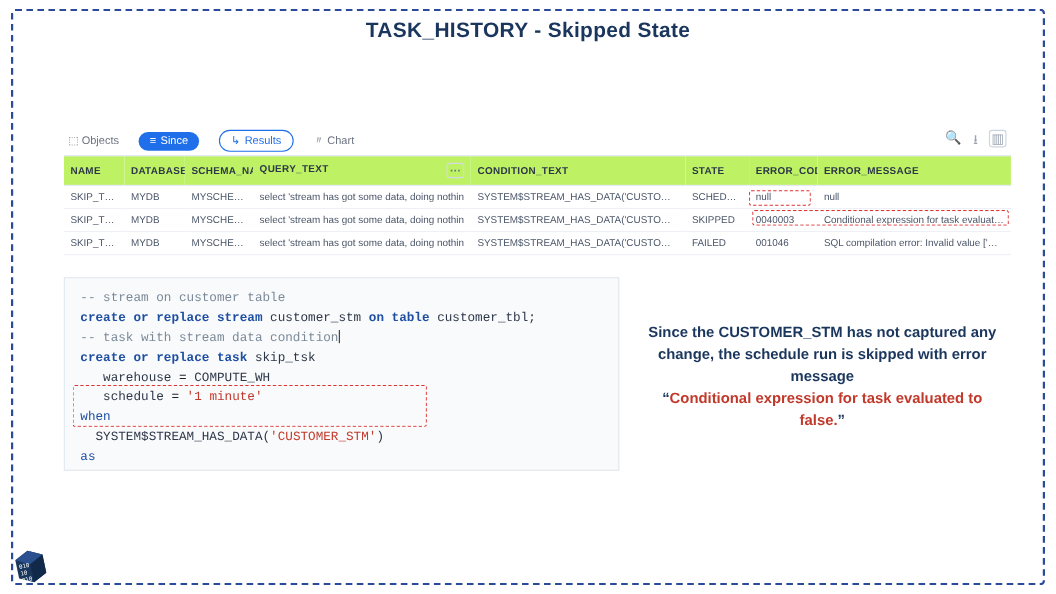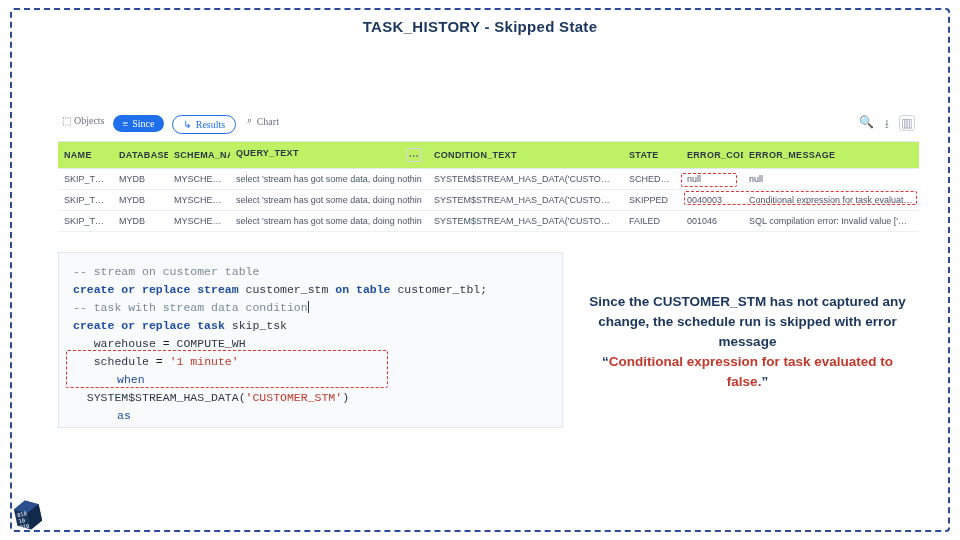--- a/index.html
+++ b/index.html
@@ -3,30 +3,30 @@
 <meta charset="utf-8">
 <style>
   * { box-sizing: border-box; margin: 0; padding: 0; }
   html, body { width: 960px; height: 540px; font-family: Arial, Helvetica, sans-serif; background: #fff; }
   .frame {
     position: absolute; left: 10px; top: 8px; width: 940px; height: 524px;
     border: 2px dashed #2a4a9a; border-radius: 4px;
   }
   .title {
     position: absolute; top: 18px; left: 0; width: 100%; text-align: center;
-    font-size: 15px; font-weight: 700; color: #1a365d; letter-spacing: 0.3px;
+    font-size: 19px; font-weight: 700; color: #1a365d; letter-spacing: 0.3px;
   }
   
   .grid-panel {
     position: absolute; left: 58px; top: 115px; width: 861px;
     background: #fff;
   }
   .toolbar {
-    display: flex; align-items: flex-start; gap: 8px; height: 26px; padding: 0 4px;
-    font-size: 10px; color: #4a5568; font-family: Liberation Serif, serif;
+    display: flex; align-items: center; gap: 18px; height: 26px; padding: 0 4px;
+    font-size: 10px; color: #4a5568;
   }
   .t-plain { color: #6b7280; }
   .t-btn {
     display: inline-flex; align-items: center; gap: 4px;
     padding: 3px 10px; border-radius: 12px; font-size: 10px;
     cursor: pointer;
   }
   .t-blue { background: #1f6feb; color: #fff; }
   .t-outline { border: 1px solid #1f6feb; color: #1f6feb; background: #fff; }
   .t-right { margin-left: auto; display: flex; gap: 10px; color: #9aa3b2; font-size: 12px; }
@@ -65,21 +65,21 @@
   .hl-skipped   { left: 684px; top: 191px; width: 233px; height: 14px; }
   
   .code-panel {
     position:absolute; left:58px; top:252px; width:505px; height:176px;
     border:1px solid #e2e8f0; background:#f9fafb; padding:10px 14px;
     font-family: "Courier New", monospace; font-size:11.5px; line-height:18px;
     color:#1a202c; white-space:pre; overflow:hidden;
   }
   .cmt { color:#7b8a99; }
   .kw  { color:#1e4fa3; font-weight:600; }
-  .kw2 { color:#1e4fa3;margin-left:44px; }
+  .kw2 { color:#1e4fa3; }
   .ident { color:#2d3748; }
   .str { color:#c0392b; }
   .func { color:#2d3748; }
   .code-hl {
     position:absolute; border:1.5px dashed #d33; border-radius:2px;
     left:66px; top:350px; width:322px; height:38px; pointer-events:none;
   }
   
   .explain {
     position:absolute; left:585px; top:292px; width:325px;

